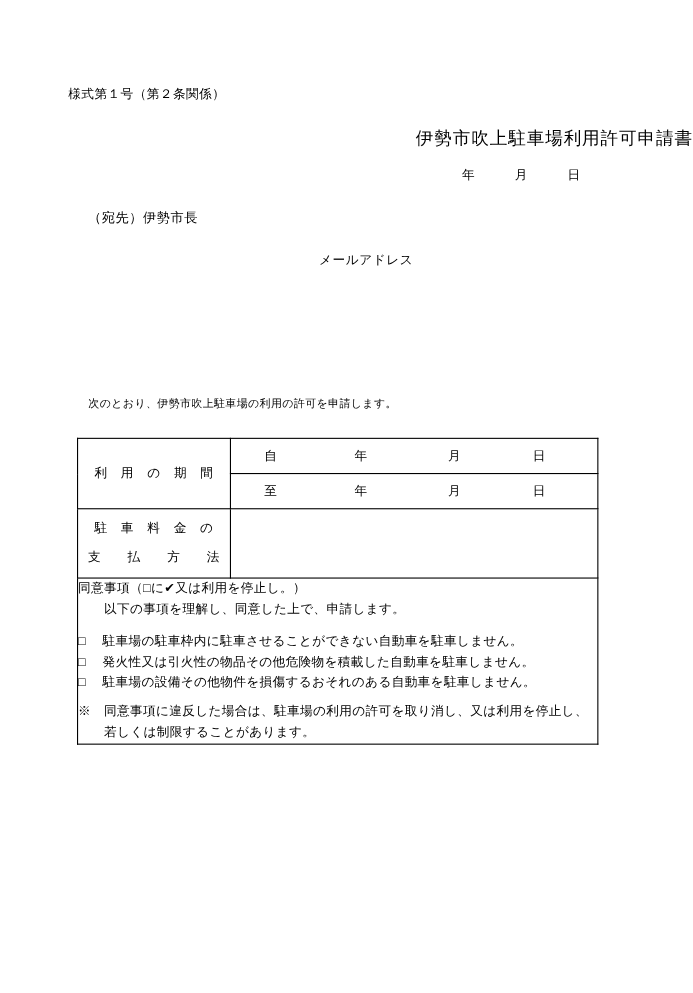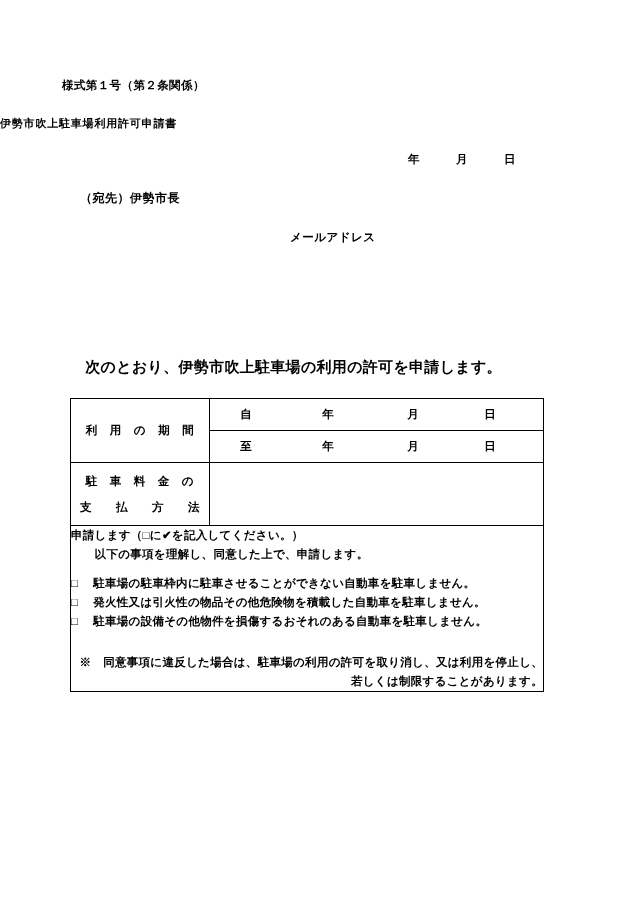--- a/index.html
+++ b/index.html
@@ -13,48 +13,47 @@
     font-family: "Liberation Serif", "DejaVu Serif", serif;
     color: #000000;
     position: relative;
     overflow: hidden;
   }
   .page {
     position: relative;
     width: 630px;
     height: 868px;
     box-sizing: border-box;
-    font-weight: bold;
   }
   .form-number {
     position: absolute;
     left: 62px;
     top: 78px;
     font-size: 11.5px;
     letter-spacing: 0.4px;
   }
   .doc-title {
     position: absolute;
     left: 0;
     top: 116px;
     width: 630px;
-    text-align: left;
-    font-size: 11px;
+    text-align: right;
+    font-size: 16px;
     letter-spacing: 0.8px;
   }
   .date-line {
     position: absolute;
     left: 0;
     top: 152px;
     width: 630px;
     font-size: 11.5px;
   }
   .date-line .inner {
     position: absolute;
-    left: 408px;
+    left: 420px;
     top: 0;
     white-space: pre;
     letter-spacing: 0.5px;
   }
   .addressee {
     position: absolute;
     left: 80px;
     top: 190px;
     font-size: 12px;
     letter-spacing: 0.5px;
@@ -76,21 +75,21 @@
     width: 54px;
     letter-spacing: 0.5px;
   }
   .applicant-value {
     letter-spacing: 0.5px;
   }
   .lead-lines {
     position: absolute;
     left: 70px;
     top: 358px;
-    font-size: 15px;
+    font-size: 10px;
     line-height: 19px;
   }
   .lead-lines div {
     white-space: pre;
     letter-spacing: 0.3px;
   }
   
   .form-table {
     position: absolute;
     left: 70px;
@@ -164,22 +163,21 @@
   .agree-cell .a-sub {
     white-space: pre;
     letter-spacing: 0.3px;
     margin-bottom: 10px;
   }
   .check-item {
     white-space: pre;
     letter-spacing: 0.3px;
   }
   .note-block {
-    margin-top: 22px;
-    text-align: right;
+    margin-top: 7px;
   }
   .note-block div {
     white-space: pre;
     letter-spacing: 0.3px;
   }
 </style>
 </head>
 <body>
 
 <div class="page">
@@ -230,21 +228,21 @@
       </tr>
       <tr>
         <td class="cell-label fee-label">
           <span class="l1">駐　車　料　金　の</span>
           <span class="l2">支　　払　　方　　法</span>
         </td>
         <td class="fee-blank"></td>
       </tr>
       <tr>
         <td class="agree-cell" colspan="2">
-          <div class="a-title">申請します（□に✔を記入してください。）</div>
+          <div class="a-title">同意事項（□に✔又は利用を停止し。）</div>
           <div class="a-sub">　　以下の事項を理解し、同意した上で、申請します。</div>
           <div class="check-item">□　 駐車場の駐車枠内に駐車させることができない自動車を駐車しません。</div>
           <div class="check-item">□　 発火性又は引火性の物品その他危険物を積載した自動車を駐車しません。</div>
           <div class="check-item">□　 駐車場の設備その他物件を損傷するおそれのある自動車を駐車しません。</div>
           <div class="note-block">
             <div>※　同意事項に違反した場合は、駐車場の利用の許可を取り消し、又は利用を停止し、</div>
             <div>　　若しくは制限することがあります。</div>
           </div>
         </td>
       </tr>

